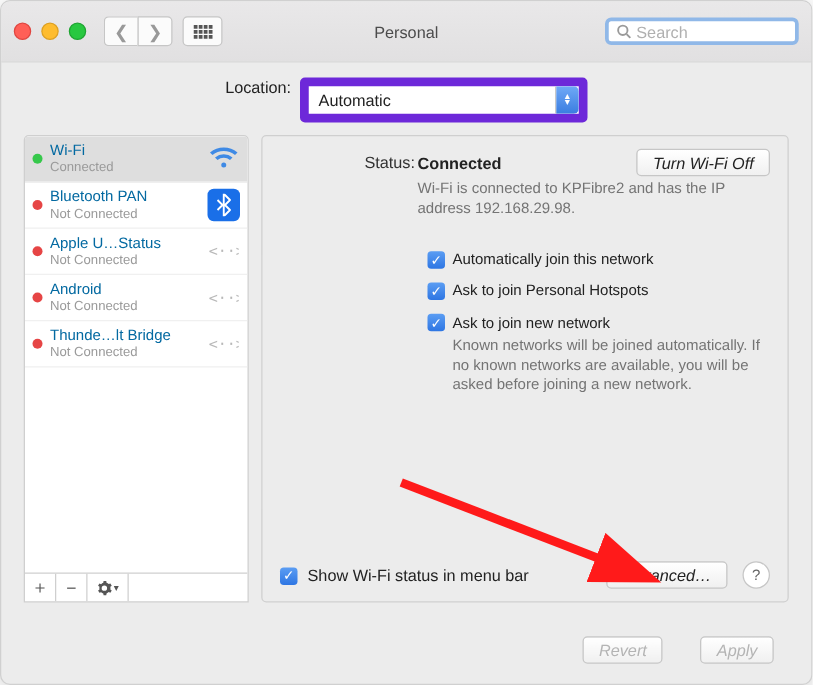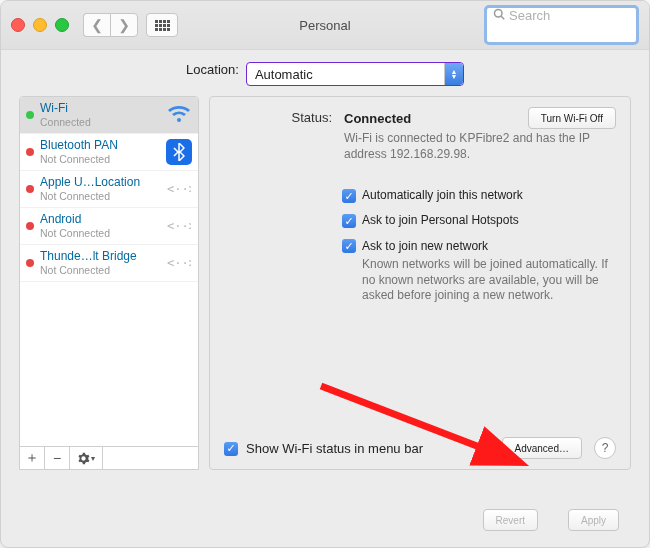--- a/index.html
+++ b/index.html
@@ -72,41 +72,42 @@
     position: absolute;
     left: 0; right: 0;
     text-align: center;
     font-size: 13px;
     color: #4c4c4c;
     pointer-events: none;
   }
   .search {
     margin-left: auto;
     width: 155px;
-    height: 40px;
+    height: 22px;
     border-radius: 5px;
     border: 3px solid #90b8e8;
     background: #fff;
     display: flex;
+    align-items: center;
     padding: 0 6px;
     box-sizing: border-box;
     color: #b0b0b0;
     gap:4px;
     font-size:13px;
   }
   .search svg{flex:none;}
   .location-row {
     display: flex;
     justify-content: center;
     padding: 12px 0 10px;
     gap: 7px;
   }
   .select {
     height: 22px;
-    border: 1px solid #6d28d9;
+    border: 7px solid #6d28d9;
     border-radius: 4px;
     background: #fff;
     display: flex;
     align-items: center;
     padding: 0 0 0 8px;
     min-width: 200px;
     position: relative;
     font-size: 13px;
   }
   .select .stepper {
@@ -180,42 +181,43 @@
     flex:1;
     background:#ececec;
     border:1px solid #cfcfcf;
     border-radius:4px;
     padding:10px 14px;
     position:relative;
     box-sizing:border-box;
   }
   .row {
     display:flex;
-    gap:12px;
+    gap:2px;
     margin-bottom:8px;
   }
   .row .label {
     width:108px;
     text-align:right;
     color:#323232;
     padding-top:3px;
     font-size:13px;
   }
   .row .value { flex:1; font-size:13px;}
   .bold { font-weight:600; }
   .mac-btn {
     height:20px;
     border:1px solid #c6c6c6;
     border-radius:4px;
     background:linear-gradient(#fff,#f0f0f0);
     padding:0 12px;
-    font-size:10px;
+    font-size:13px;
     display:inline-flex;
     align-items:center;
     color:#222;
+    font-style:italic;
   }
   .mac-btn.disabled { color:#b4b4b4;margin-left:20px;}
   .hint {
     font-size:12px;
     color:#747474;
     line-height:1.3;
     margin-top:2px;
   }
   .checkrow{
     display:flex;
@@ -336,21 +338,21 @@
           <div class="service-icon icon-bt">
             <svg width="12" height="18" viewBox="0 0 12 18">
                 <path d="M6 0v18l5-5-4-4 4-4-5-5zM1 5l4 4-4 4" fill="none" stroke="#fff" stroke-width="1.5" stroke-linejoin="round"></path>
               </svg>
           </div>
         </div>
 
         <div class="sidebar-item">
           <div class="status-dot red"></div>
           <div class="sidebar-text">
-            <div class="name">Apple U…Location</div>
+            <div class="name">Apple U…Status</div>
             <div class="sub">Not Connected</div>
           </div>
           <div class="service-icon icon-link">
             <svg width="24" height="16" viewBox="0 0 24 16">
                 <text x="0" y="12" font-size="12" fill="#b8b8b8" font-family="monospace">&lt;··&gt;</text>
               </svg>
           </div>
         </div>
 
         <div class="sidebar-item">

